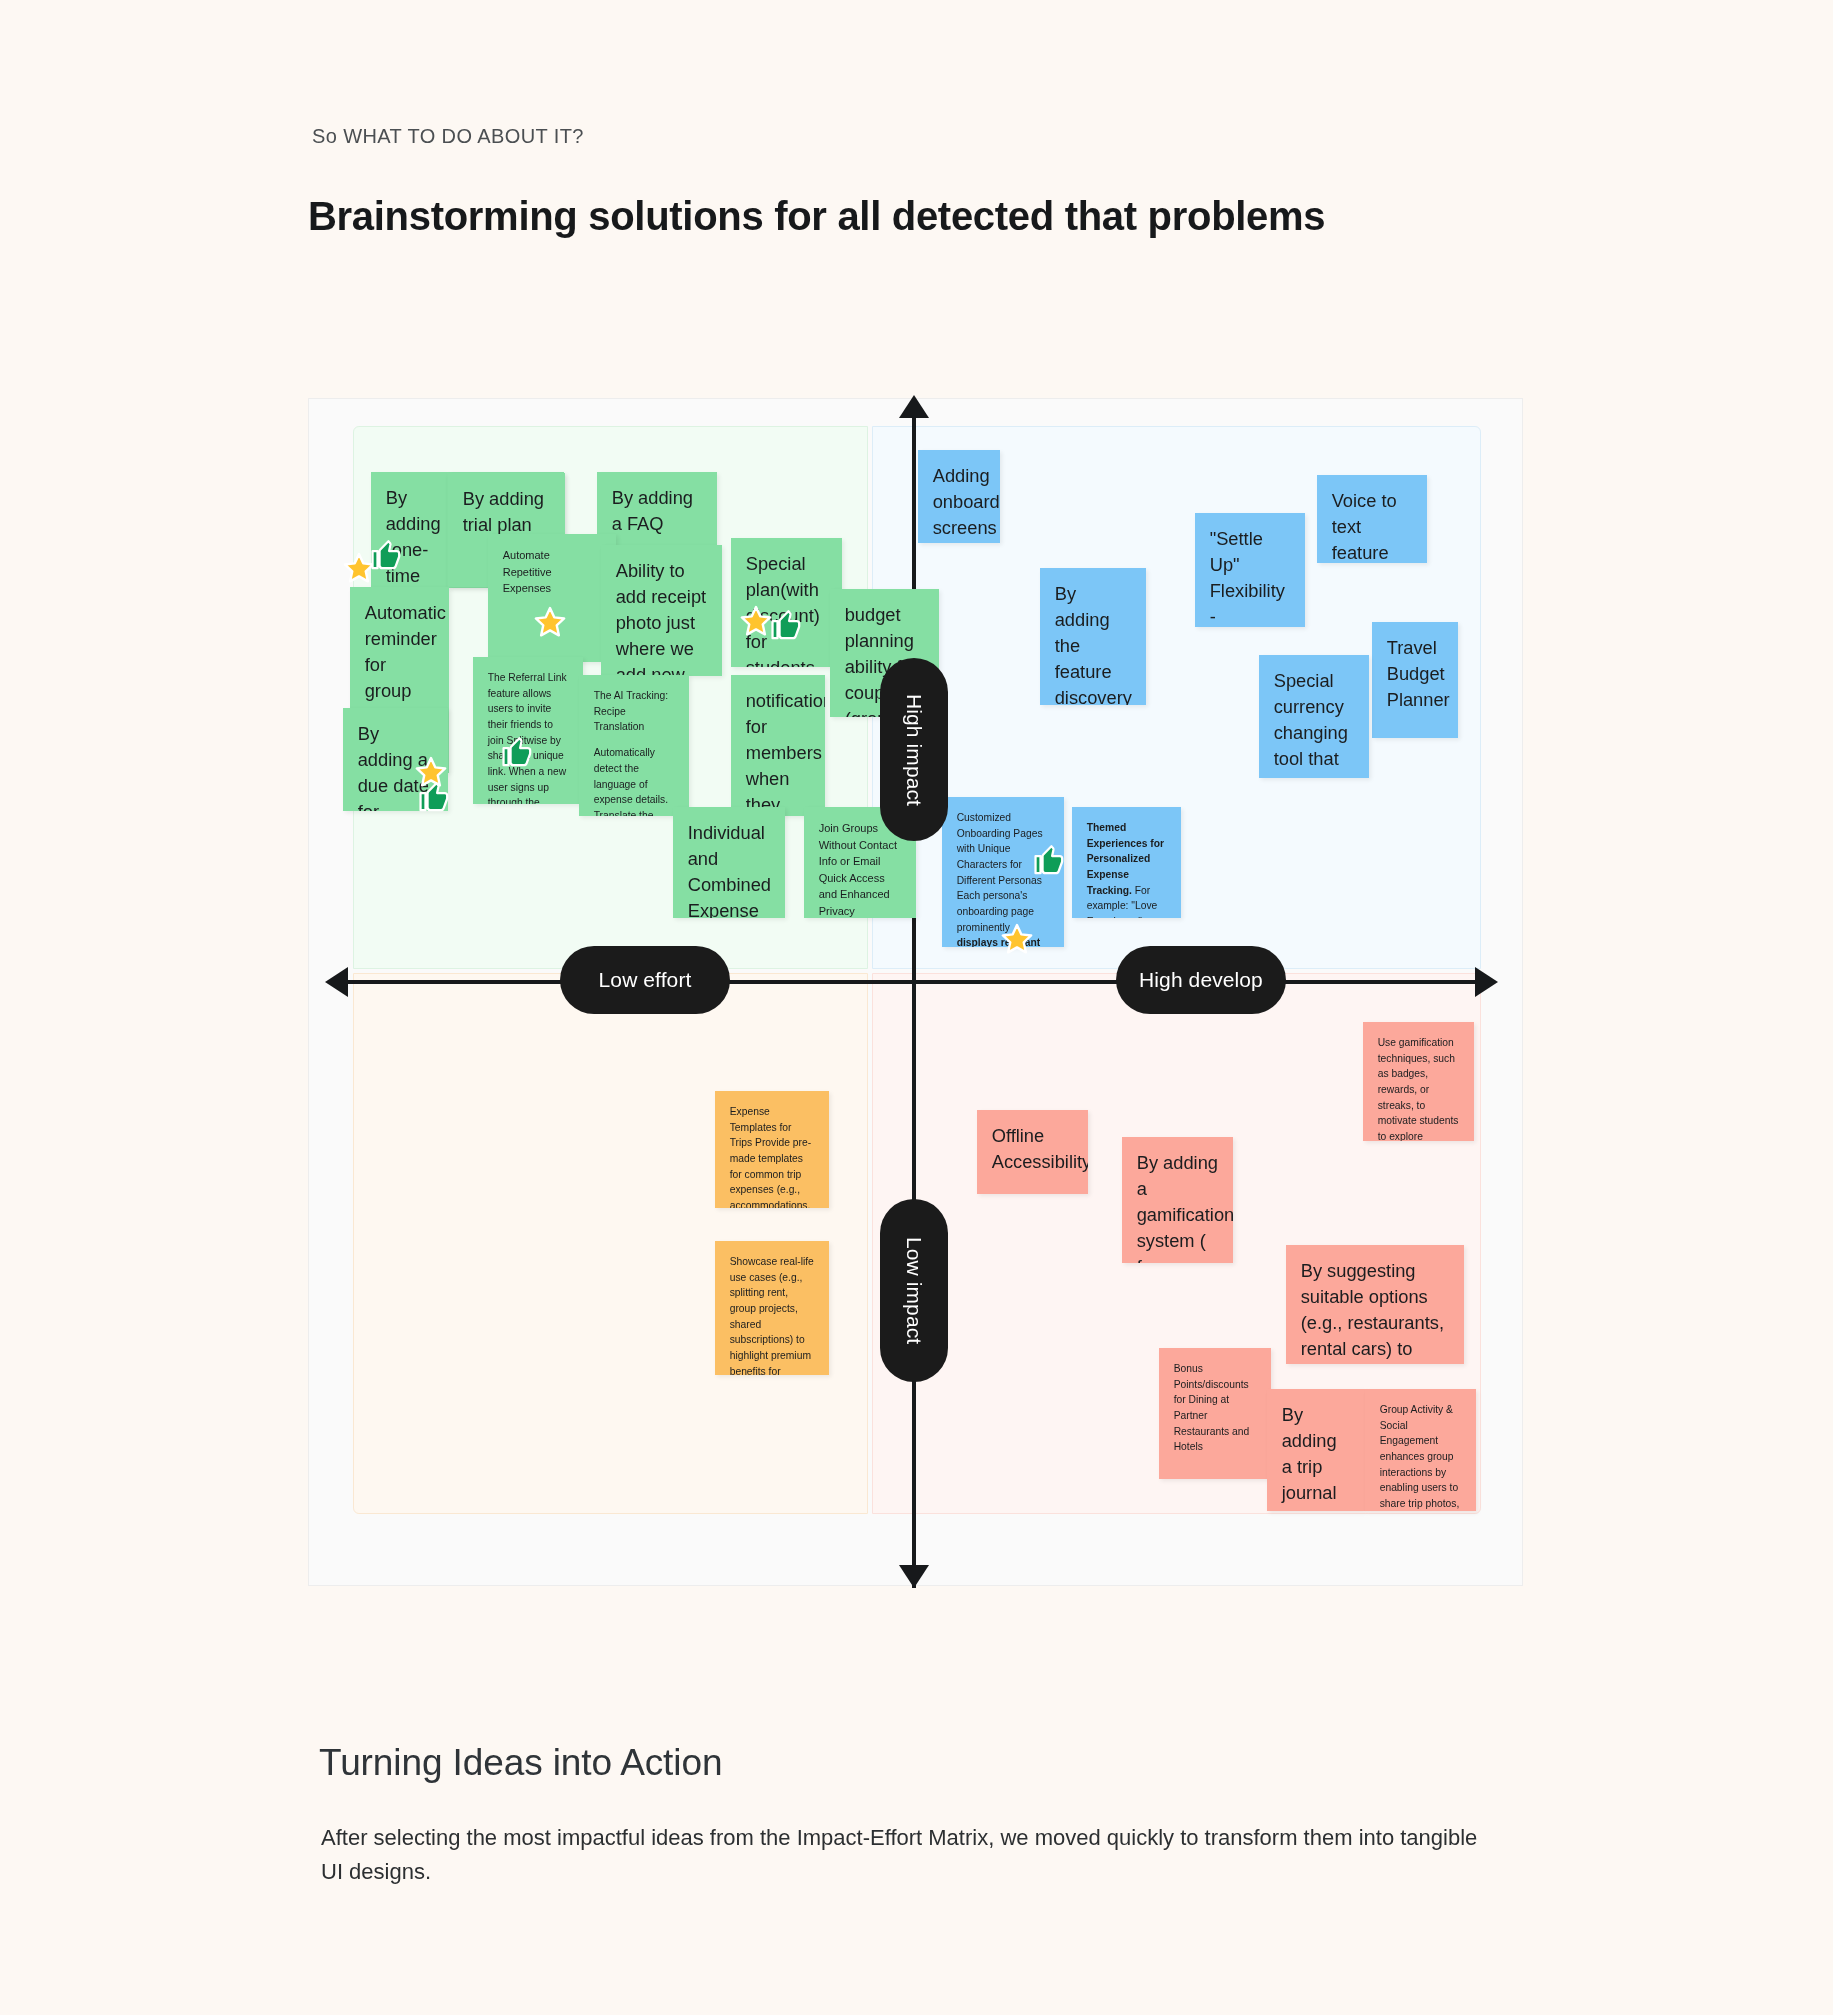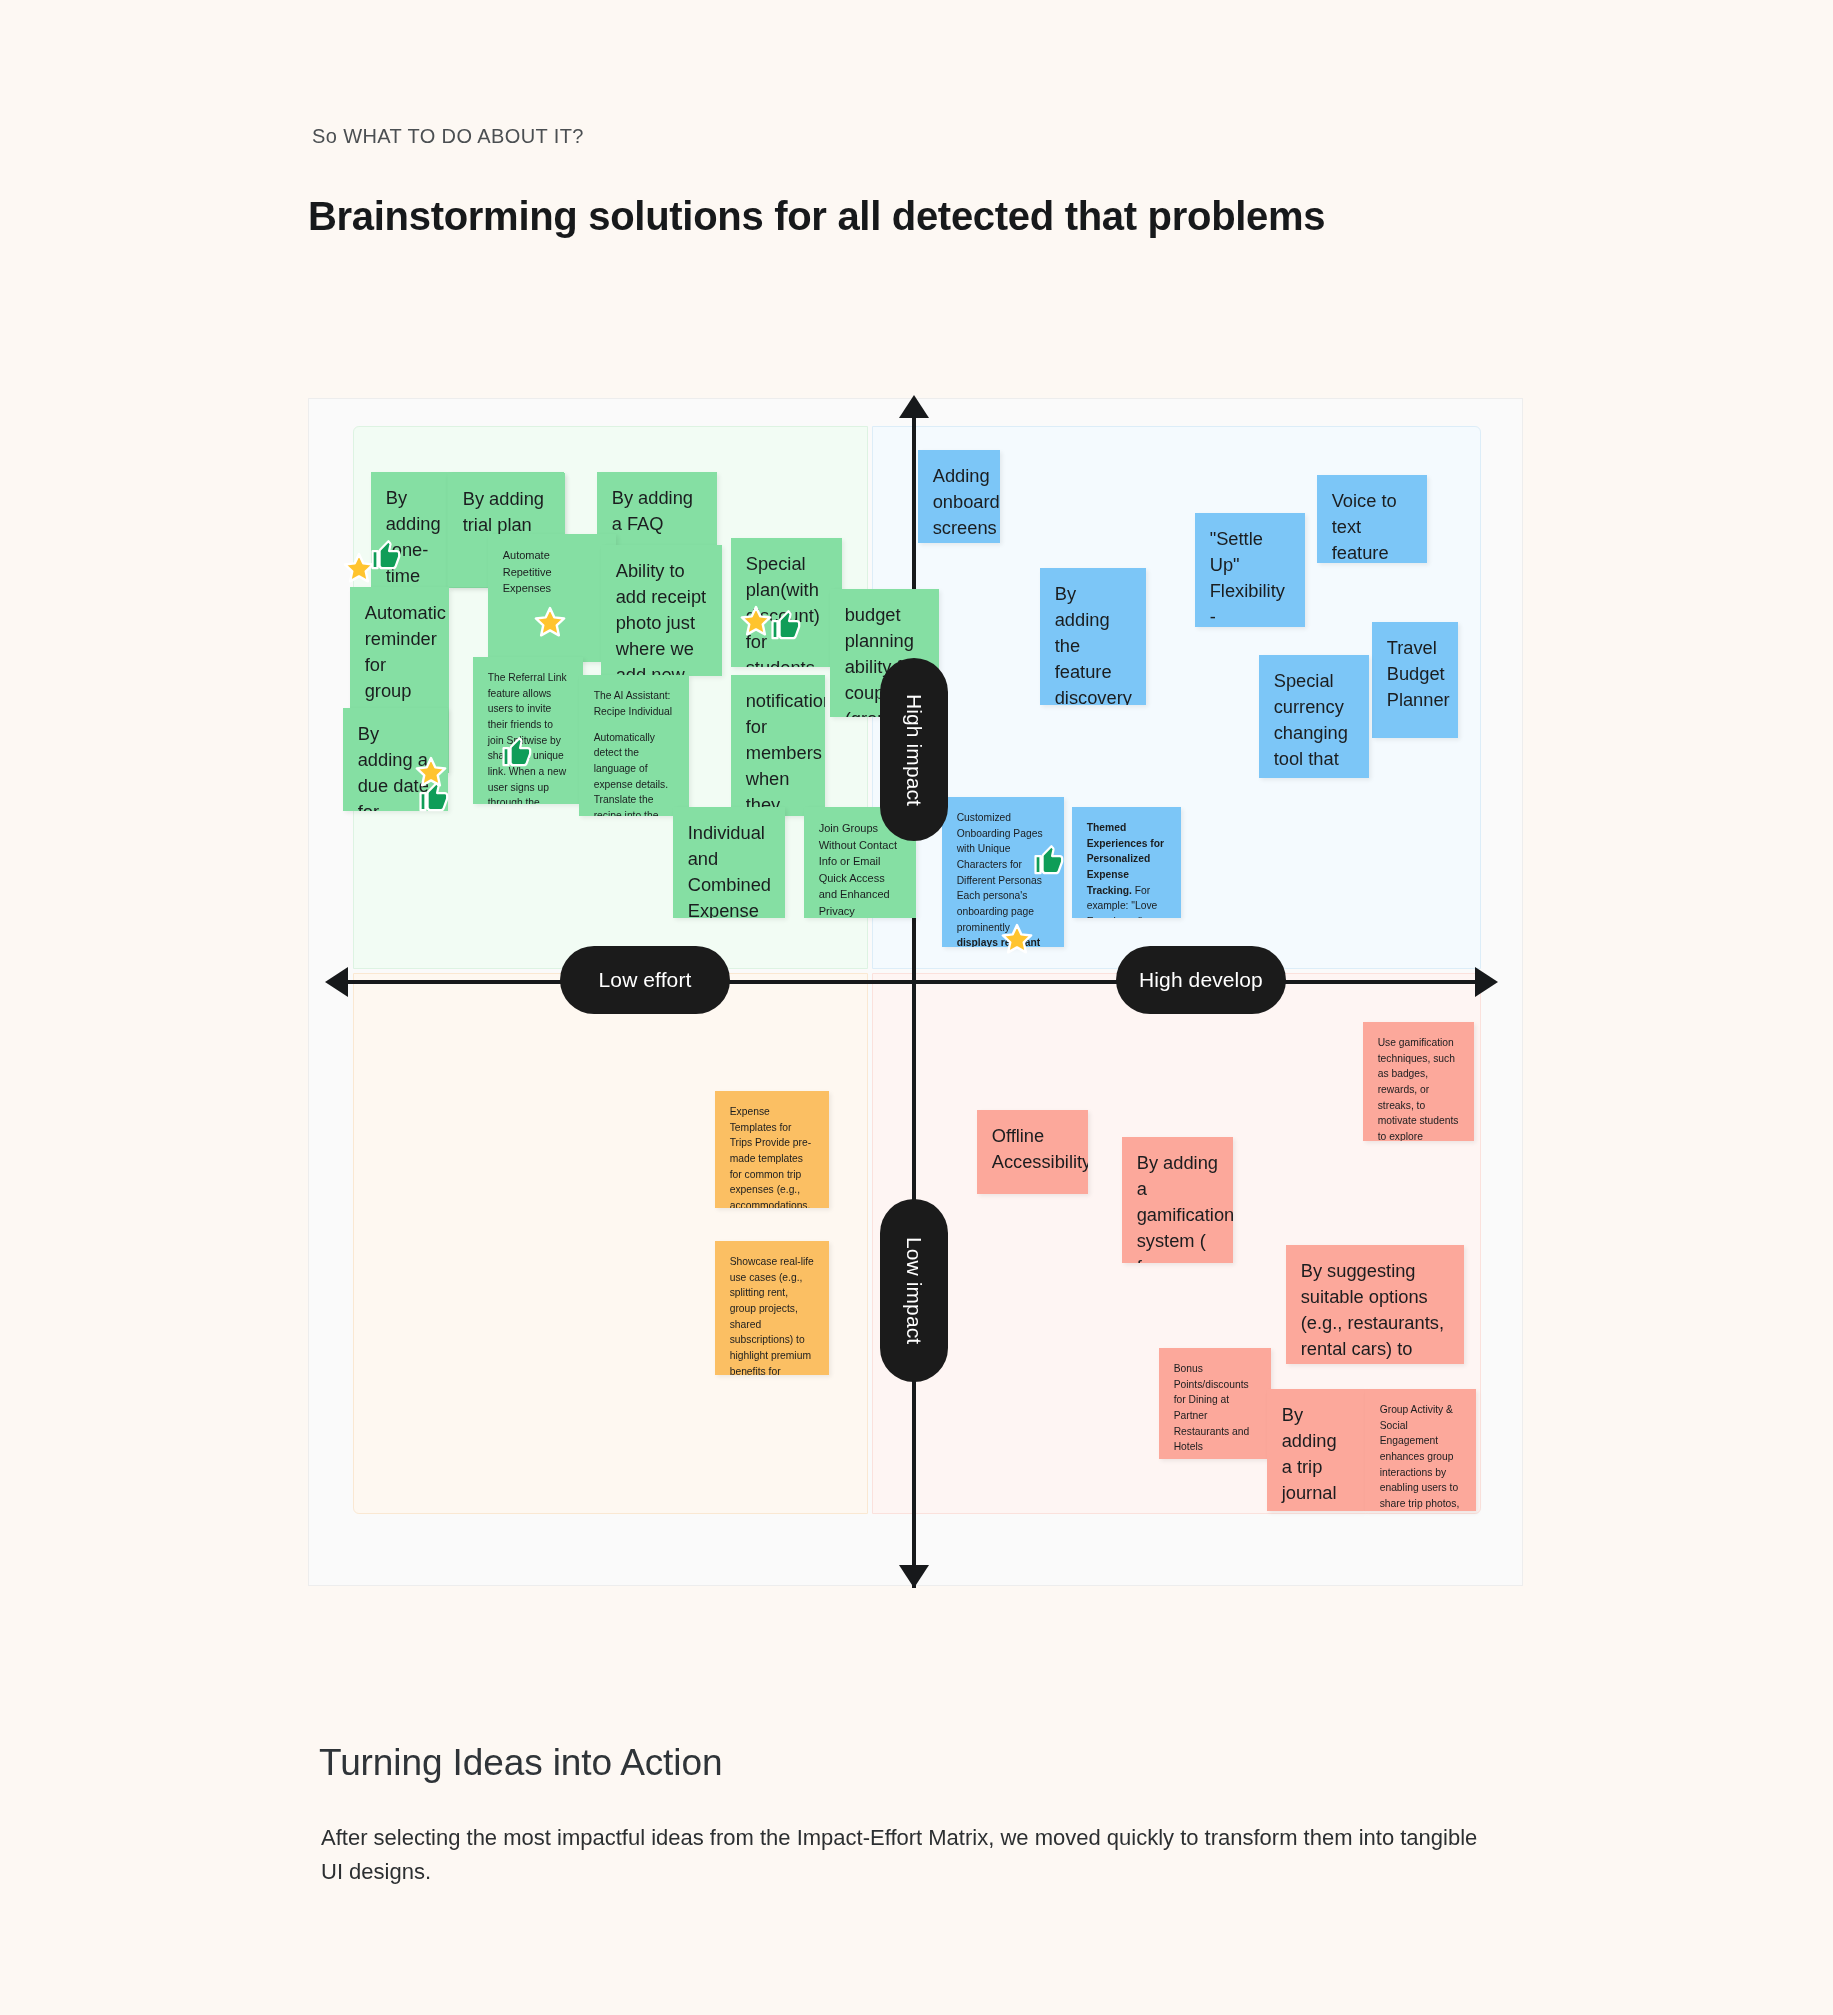--- a/index.html
+++ b/index.html
@@ -153,21 +153,21 @@
 
   <div class="note green t-lg" style="left:830px;top:589px;width:109px;height:128px;">
     <span>budget planning ability for couples.(group members)</span>
   </div>
 
   <div class="note green t-xs" style="left:473px;top:657px;width:110px;height:147px;">
     <span>The Referral Link feature allows users to invite their friends to join Splitwise by sharing a unique link. When a new user signs up through the referral link, both the referrer and the new user receive benefits</span>
   </div>
 
   <div class="note green t-xs" style="left:579px;top:675px;width:110px;height:141px;">
-    <div>The AI Assistant: Recipe Individual</div>
+    <div>The AI Tracking: Recipe Translation</div>
     <div style="height:10.3px"></div>
     <div>Automatically detect the language of expense details.</div>
     <div>Translate the recipe into the user's preferred language.</div>
   </div>
 
   <div class="note green t-lg" style="left:731px;top:675px;width:94px;height:141px;">
     <span>notification for members when they Exceeding the budget.</span>
   </div>
 
   <div class="note green t-lg" style="left:343px;top:708px;width:105px;height:103px;">
@@ -233,21 +233,21 @@
 
   <div class="note pink t-xs" style="left:1363px;top:1022px;width:111px;height:119px;">
     <span>Use gamification techniques, such as badges, rewards, or streaks, to motivate students to explore premium features</span>
     
   </div>
 
   <div class="note pink t-lg" style="left:1286px;top:1245px;width:178px;height:119px;">
     <span>By suggesting suitable options (e.g., restaurants, rental cars) to help them manage their budgets effectively.</span>
   </div>
 
-  <div class="note pink t-xs" style="left:1159px;top:1348px;width:112px;height:111px;">
+  <div class="note pink t-xs" style="left:1159px;top:1348px;width:112px;height:131px;">
     <span>Bonus Points/discounts for Dining at Partner Restaurants and Hotels</span>
   </div>
 
   <div class="note pink t-lg" style="left:1267px;top:1389px;width:98px;height:122px;">
     <span>By adding a trip journal</span>
   </div>
 
   <div class="note pink t-xs" style="left:1365px;top:1389px;width:111px;height:122px;">
     <span>Group Activity &amp; Social Engagement enhances group interactions by enabling users to share trip photos, like posts, and add comments.</span>
   </div>

